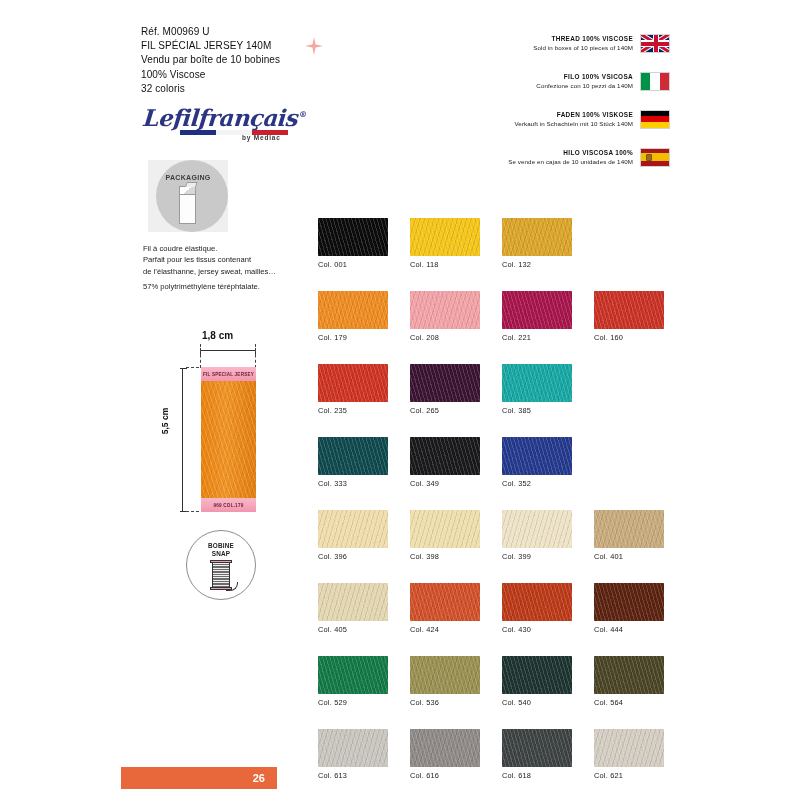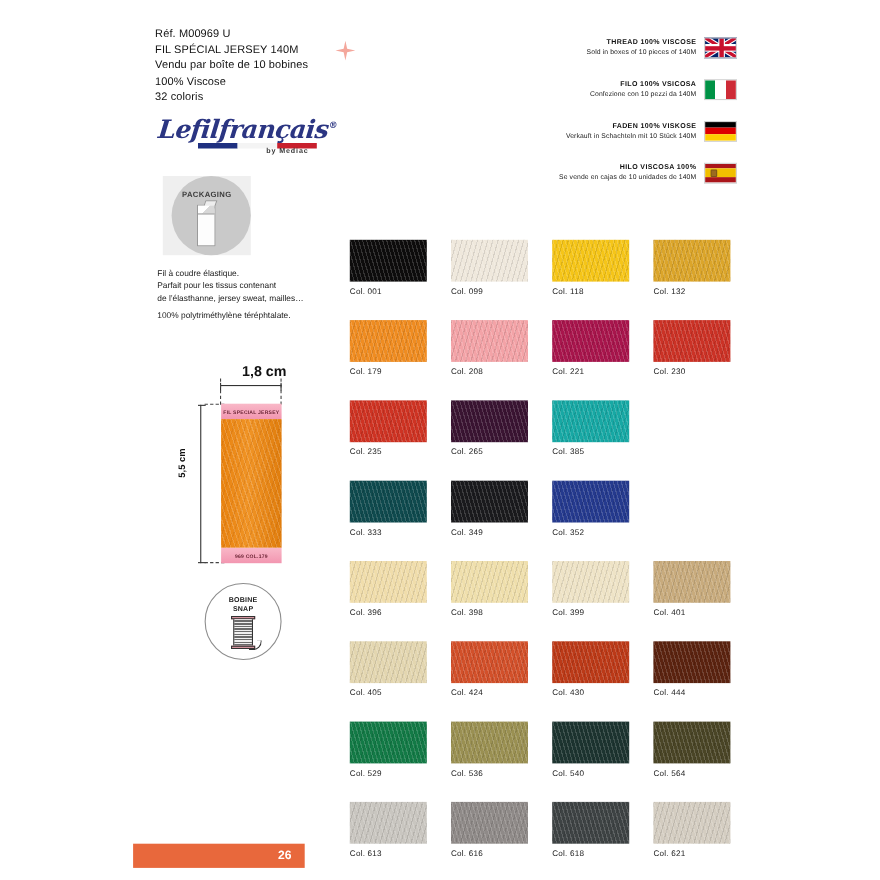--- a/index.html
+++ b/index.html
@@ -104,21 +104,21 @@
   }
 
   
   .desc { position: absolute; left: 143px; top: 243px; width: 180px; }
   .desc p { font-size: 7.6px; color: #222; line-height: 11.4px; }
   .desc p.gap { margin-top: 4px; }
 
   
   .spool-wrap { position: absolute; left: 160px; top: 330px; width: 130px; height: 195px; }
   .dim-top-label {
-    position: absolute; left: 60px; top: 0px; font-size: 13px; font-weight: bold; color: #111;
+    position: absolute; left: 42px; top: 0px; font-size: 10px; font-weight: bold; color: #111;
   }
   .dim-left-label {
     position: absolute; left: -8px; top: 86px; font-size: 8.5px; font-weight: bold; color: #111;
     transform: rotate(-90deg); transform-origin: center;
   }
   .dim-h {
     position: absolute; left: 40px; top: 20px; width: 56px; height: 0;
     border-top: 1px solid #333;
   }
   .dim-h:before, .dim-h:after {
@@ -296,21 +296,21 @@
   <div class="pack-badge">
     <div class="pack-circle"></div>
     <div class="pack-label">PACKAGING</div>
     <div class="pack-box"></div>
   </div>
 
   <div class="desc">
     <p>Fil à coudre élastique.</p>
     <p>Parfait pour les tissus contenant</p>
     <p>de l’élasthanne, jersey sweat, mailles…</p>
-    <p class="gap">100% polytriméthylène téréphtalate.</p>
+    <p class="gap">57% polytriméthylène téréphtalate.</p>
   </div>
 
   <div class="spool-wrap">
     <div class="dim-top-label">1,8 cm</div>
     <div class="dim-left-label">5,5 cm</div>
     <div class="dim-h"></div>
     <div class="dim-v"></div>
     <div class="guide guide-a"></div>
     <div class="guide guide-b"></div>
     <div class="guide-va"></div>
@@ -338,24 +338,20 @@
   </div>
 
   <div class="grid">
 
     <div class="grid-row">
       <div class="swatch-cell">
         <div class="swatch" style="background-color: rgb(13, 12, 12);"></div>
         <div class="swatch-label">Col. 001</div>
       </div>
       <div class="swatch-cell">
-        <div class="swatch" style="background-color: rgb(239, 232, 220);"></div>
-        <div class="swatch-label">Col. 099</div>
-      </div>
-      <div class="swatch-cell">
         <div class="swatch" style="background-color: rgb(245, 197, 24);"></div>
         <div class="swatch-label">Col. 118</div>
       </div>
       <div class="swatch-cell">
         <div class="swatch" style="background-color: rgb(219, 165, 42);"></div>
         <div class="swatch-label">Col. 132</div>
       </div>
     </div>
 
     <div class="grid-row">
@@ -366,21 +362,21 @@
       <div class="swatch-cell">
         <div class="swatch" style="background-color: rgb(243, 163, 167);"></div>
         <div class="swatch-label">Col. 208</div>
       </div>
       <div class="swatch-cell">
         <div class="swatch" style="background-color: rgb(168, 21, 76);"></div>
         <div class="swatch-label">Col. 221</div>
       </div>
       <div class="swatch-cell">
         <div class="swatch" style="background-color: rgb(203, 50, 38);"></div>
-        <div class="swatch-label">Col. 230</div>
+        <div class="swatch-label">Col. 160</div>
       </div>
     </div>
 
     <div class="grid-row">
       <div class="swatch-cell">
         <div class="swatch" style="background-color: rgb(206, 51, 35);"></div>
         <div class="swatch-label">Col. 235</div>
       </div>
       <div class="swatch-cell">
         <div class="swatch" style="background-color: rgb(58, 20, 50);"></div>

